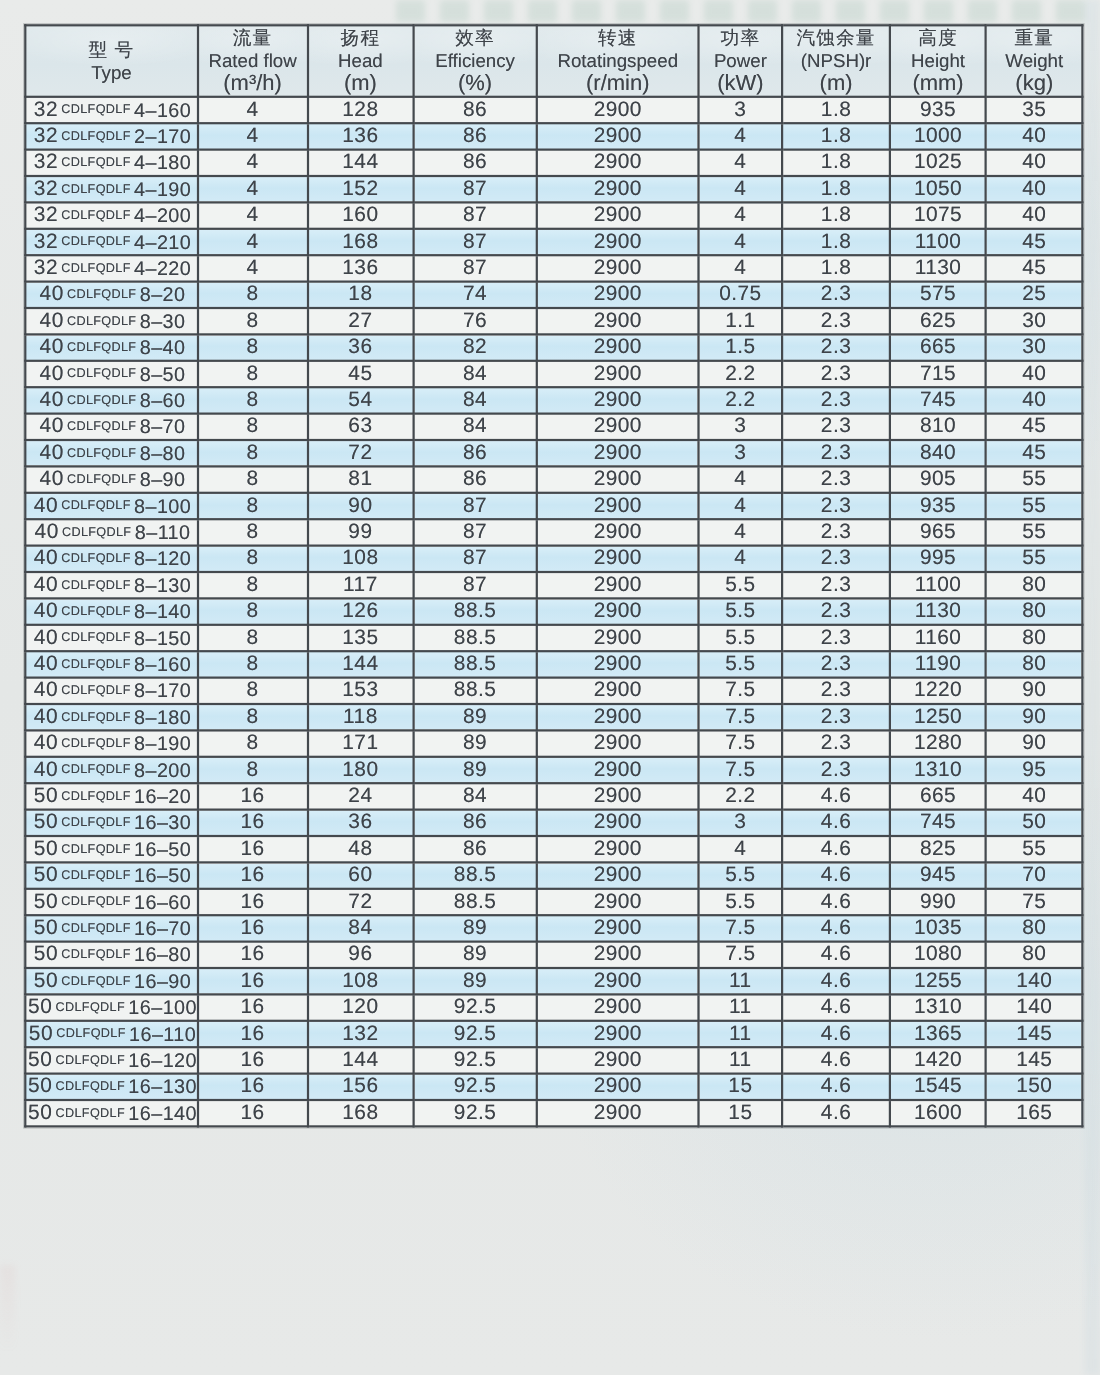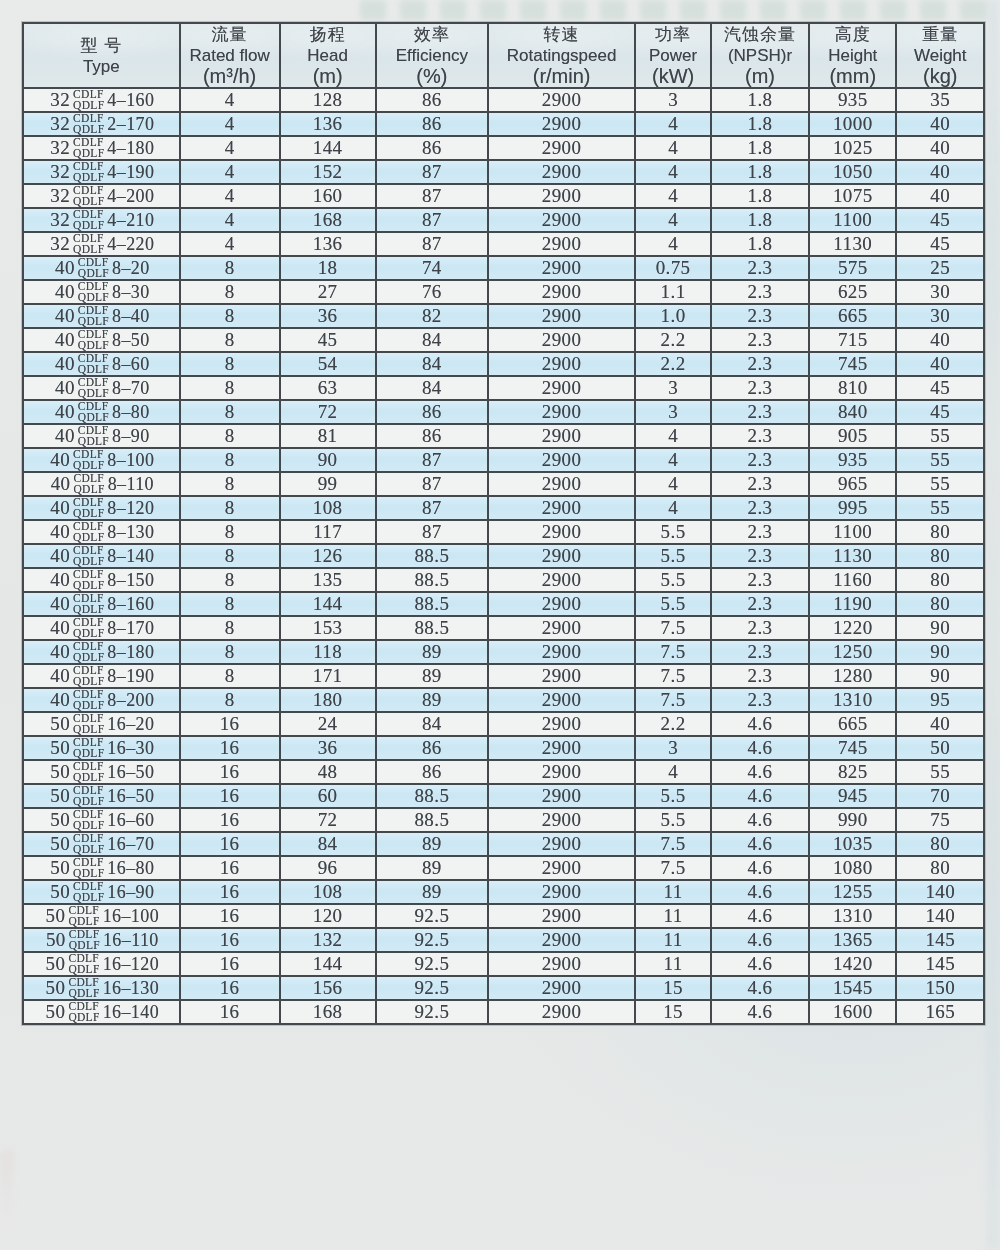--- a/index.html
+++ b/index.html
@@ -41,30 +41,30 @@
     background:
       radial-gradient(ellipse 120px 30px at 50% 20%, rgba(255,255,255,.25), transparent 80%),
       linear-gradient(180deg,#e0e9ec 0%,#dbe6ea 55%,#dfe8eb 100%);
     font-weight:400;font-size:17px;line-height:21px;
   }
   .spec th .zh{display:block;font-size:17px;letter-spacing:1px;}
   .spec th .en{display:block;font-size:17px;}
   .spec th .unit{display:block;font-size:20px;}
   .spec th .unit:empty{display:none;}
 
-  tbody tr{height:15px;font-family:Liberation Serif, serif;}
+  tbody tr{height:15px;}
   tbody tr:nth-child(odd) td{background:#f1f3f2;}
   tbody tr:nth-child(even) td{
     background:linear-gradient(180deg,#d8eef8 0%,#cbe7f4 45%,#d2eaf6 100%);
   }
   .spec td{font-size:19px;letter-spacing:.4px;}
 
   .typecell{display:flex;align-items:center;justify-content:center;gap:3px;padding-left:2px;}
   .typecell .size{font-size:19px;}
-  .typecell .series{display:flex;flex-direction:column;justify-content:center;
+  .typecell .series{display:flex;justify-content:center;
     font-size:11.5px;line-height:11px;letter-spacing:.3px;text-align:left;}
   .typecell .model{font-size:18px;}
 </style>
 </head>
 <body>
 
 <div class="page">
   <div class="bleed bleed-top"></div>
   <div class="bleed bleed-right"></div>
   <div class="bleed bleed-left"></div>
@@ -328,21 +328,21 @@
           <span>CDLF</span>
           <span>QDLF</span>
         </span>
         <span class="model">8–40</span>
       </span>
     </td>
     <td>8</td>
     <td>36</td>
     <td>82</td>
     <td>2900</td>
-    <td>1.0</td>
+    <td>1.5</td>
     <td>2.3</td>
     <td>665</td>
     <td>30</td>
   </tr>
 
   <tr>
     <td>
       <span class="typecell">
         <span class="size">40</span>
         <span class="series">

